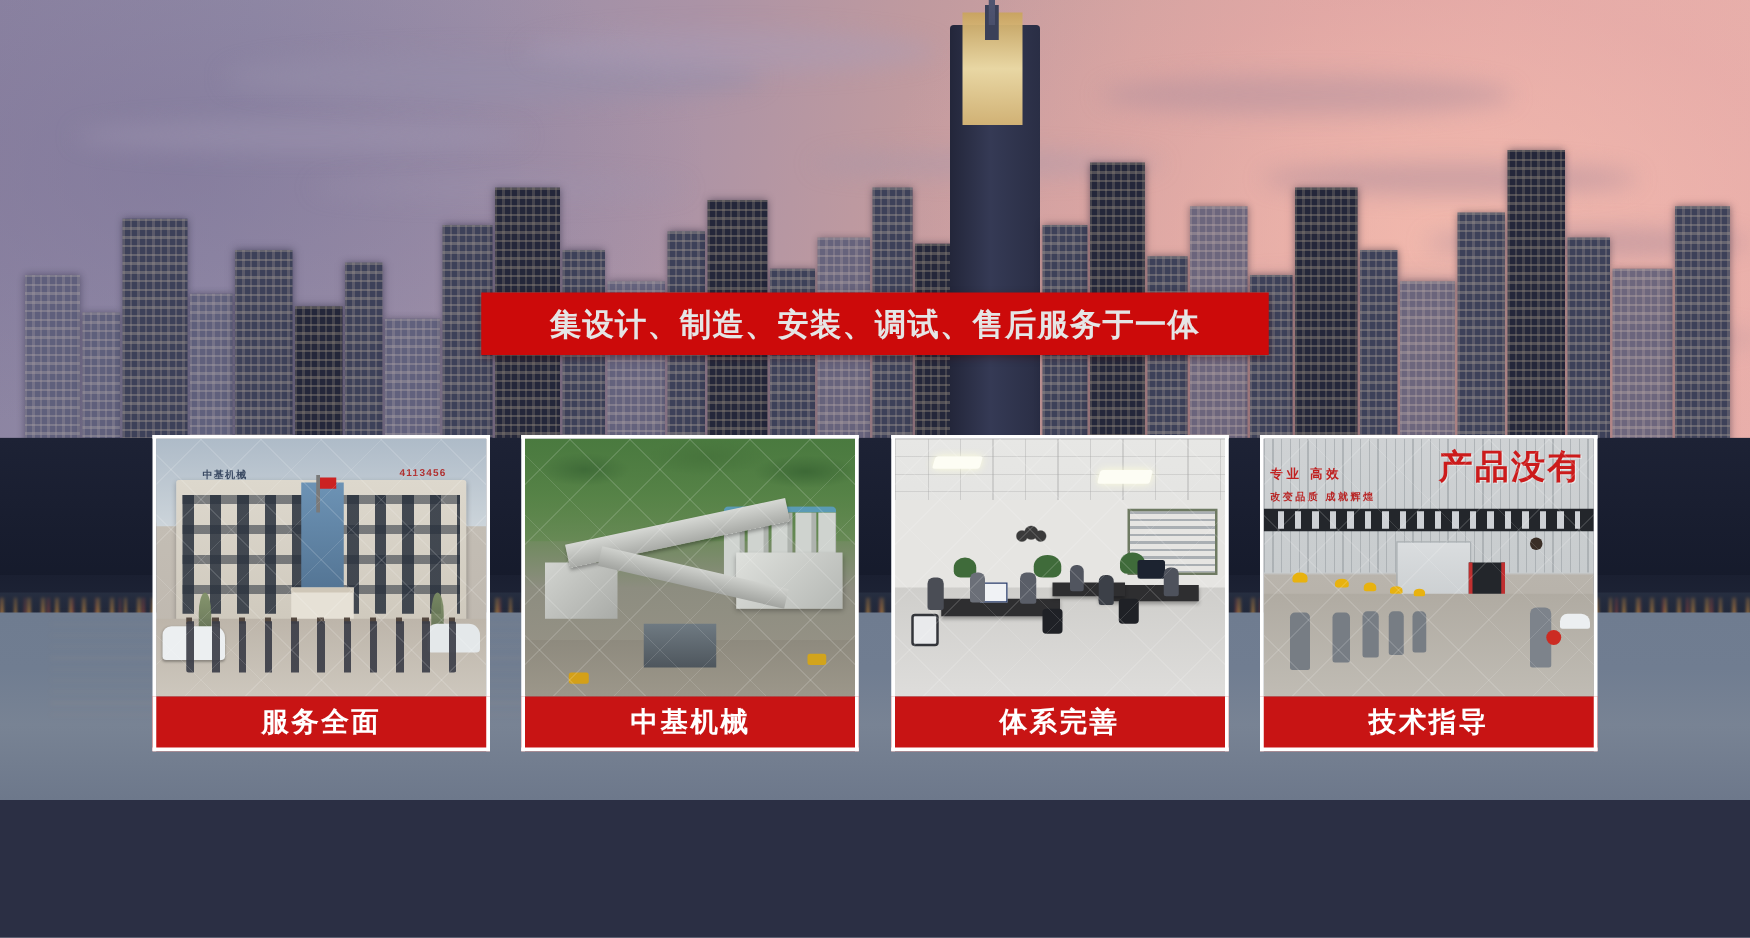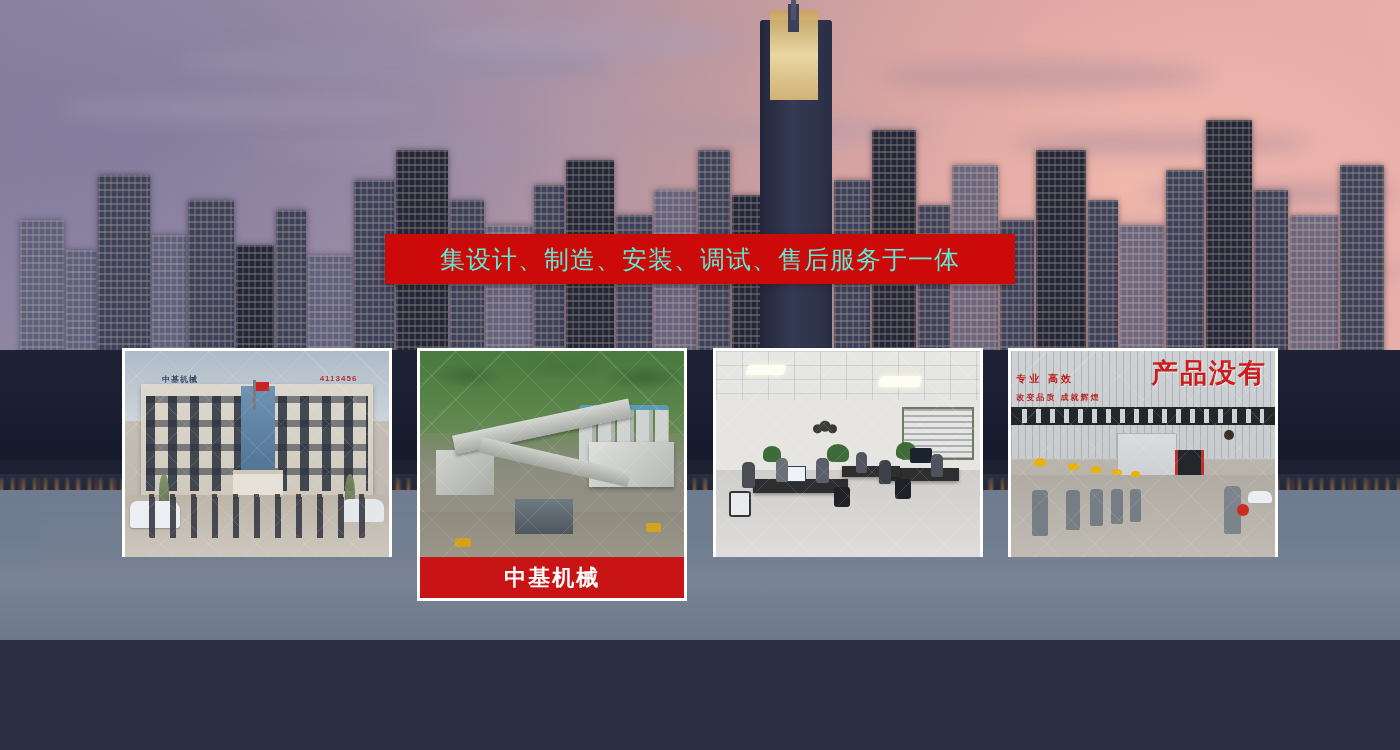--- a/index.html
+++ b/index.html
@@ -83,21 +83,21 @@
 
   
   .headline{position:absolute;left:0;top:126px;width:1400px;text-align:center;
     font-size:70px;font-weight:bold;color:#ffffff;letter-spacing:2px;
     text-shadow:3px 4px 6px rgba(40,30,60,.55);white-space:nowrap;}
 
   
   .subbar{position:absolute;left:385px;top:234px;width:630px;height:50px;
     background:#cc0a0a;display:flex;align-items:center;justify-content:center;
     box-shadow:0 2px 6px rgba(60,10,10,.35);}
-  .subbar-text{color:#5eead4;font-size:25px;font-weight:normal;letter-spacing:1px;white-space:nowrap;}
+  .subbar-text{color:#e5e5e5;font-size:25px;font-weight:bold;letter-spacing:1px;white-space:nowrap;}
 
   
   .cards{position:absolute;left:122px;top:348px;width:1156px;height:256px;
     display:flex;justify-content:space-between;}
   .card{width:270px;display:flex;flex-direction:column;}
   .card-photo{height:206px;border:3px solid #ffffff;border-bottom:none;
     position:relative;overflow:hidden;background:#888;}
   .card-label{height:44px;background:#c81414;color:#fff;display:flex;
     align-items:center;justify-content:center;font-size:22px;font-weight:bold;
     letter-spacing:2px;border:3px solid #ffffff;border-top:none;box-sizing:border-box;}
@@ -328,20 +328,21 @@
         <div class="p1-phone">4113456</div>
         <div class="p1-ground"></div>
         <div class="p1-tree" style="left:13%;"></div>
         <div class="p1-tree" style="right:13%;"></div>
         <div class="p1-car"></div>
         <div class="p1-car2"></div>
         <div class="p1-heads"></div>
         <div class="p1-people"></div>
         <div class="watermark"></div>
       </div>
+      <div class="card-label">服务全面</div>
     </div>
 
     <div class="card">
       <div class="card-photo p2">
         <div class="p2-forest"></div>
         <div class="p2-silos"></div>
         <div class="p2-hall"></div>
         <div class="p2-hall2"></div>
         <div class="p2-conv"></div>
         <div class="p2-conv2"></div>
@@ -375,20 +376,21 @@
         <div class="p3-person p3-p2"></div>
         <div class="p3-person p3-p3"></div>
         <div class="p3-person p3-p4"></div>
         <div class="p3-person p3-p5"></div>
         <div class="p3-person p3-p6"></div>
         <div class="p3-chair p3-c1"></div>
         <div class="p3-chair p3-c2"></div>
         <div class="p3-chair p3-c3"></div>
         <div class="watermark"></div>
       </div>
+      <div class="card-label">体系完善</div>
     </div>
 
     <div class="card">
       <div class="card-photo p4">
         <div class="p4-fac"></div>
         <div class="p4-slogan">专业  高效</div>
         <div class="p4-slogan2">改变品质  成就辉煌</div>
         <div class="p4-big">产品没有</div>
         <div class="p4-band"></div>
         <div class="p4-bandtxt"></div>
@@ -406,16 +408,17 @@
         <div class="p4-worker" style="left:38%;bottom:16%;width:12px;height:35px;"></div>
         <div class="p4-hat" style="left:38.4%;bottom:40%;width:10px;height:6px;"></div>
         <div class="p4-worker" style="left:45%;bottom:17%;width:11px;height:33px;"></div>
         <div class="p4-hat" style="left:45.3%;bottom:39%;width:9px;height:6px;"></div>
 
         <div class="p4-boss"></div>
         <div class="p4-bosshead"></div>
         <div class="p4-helmet"></div>
         <div class="watermark"></div>
       </div>
+      <div class="card-label">技术指导</div>
     </div>
 
   </div>
 </div>
 
 </body></html>

